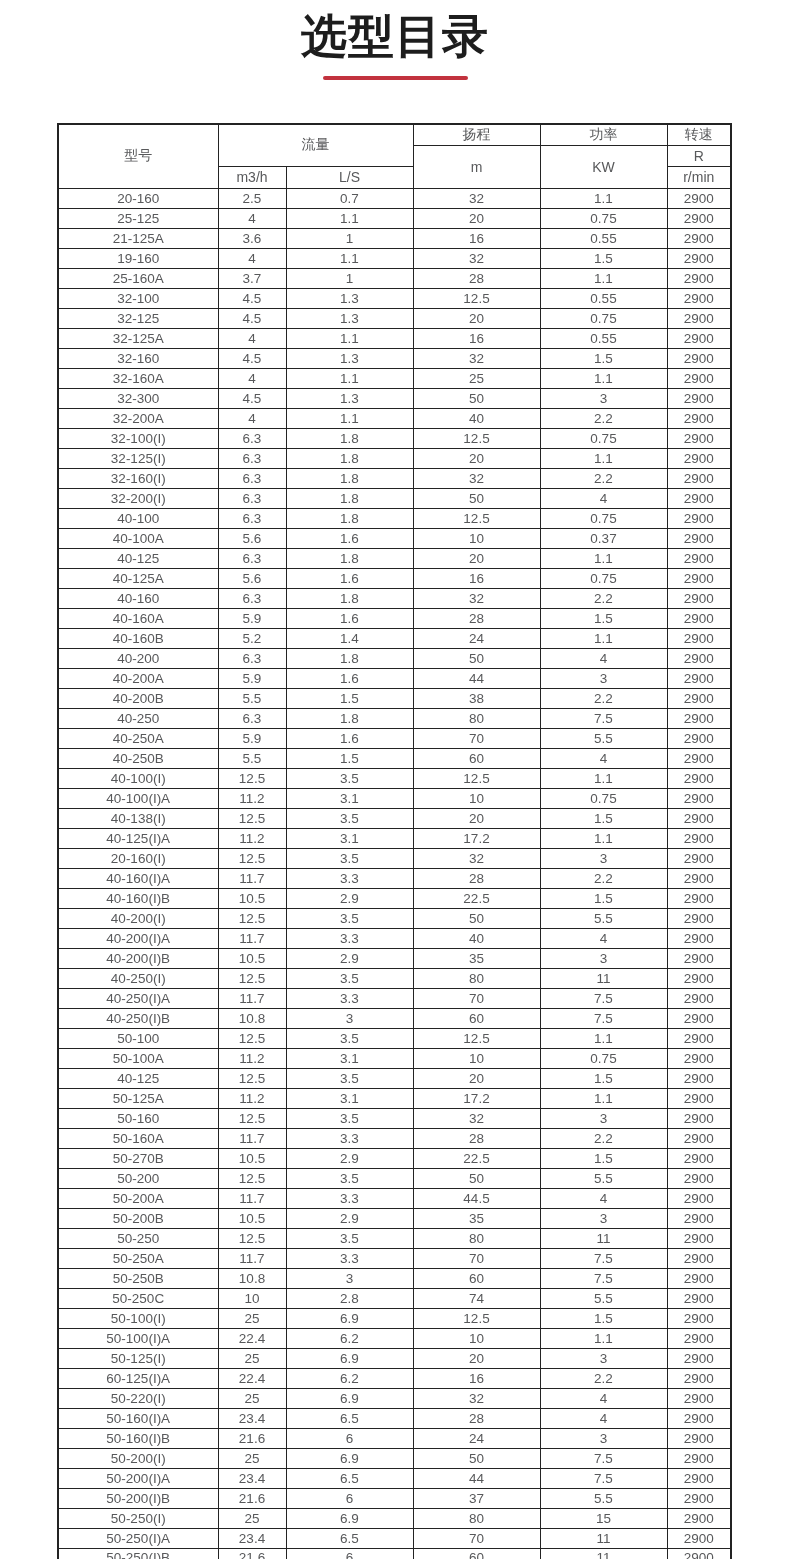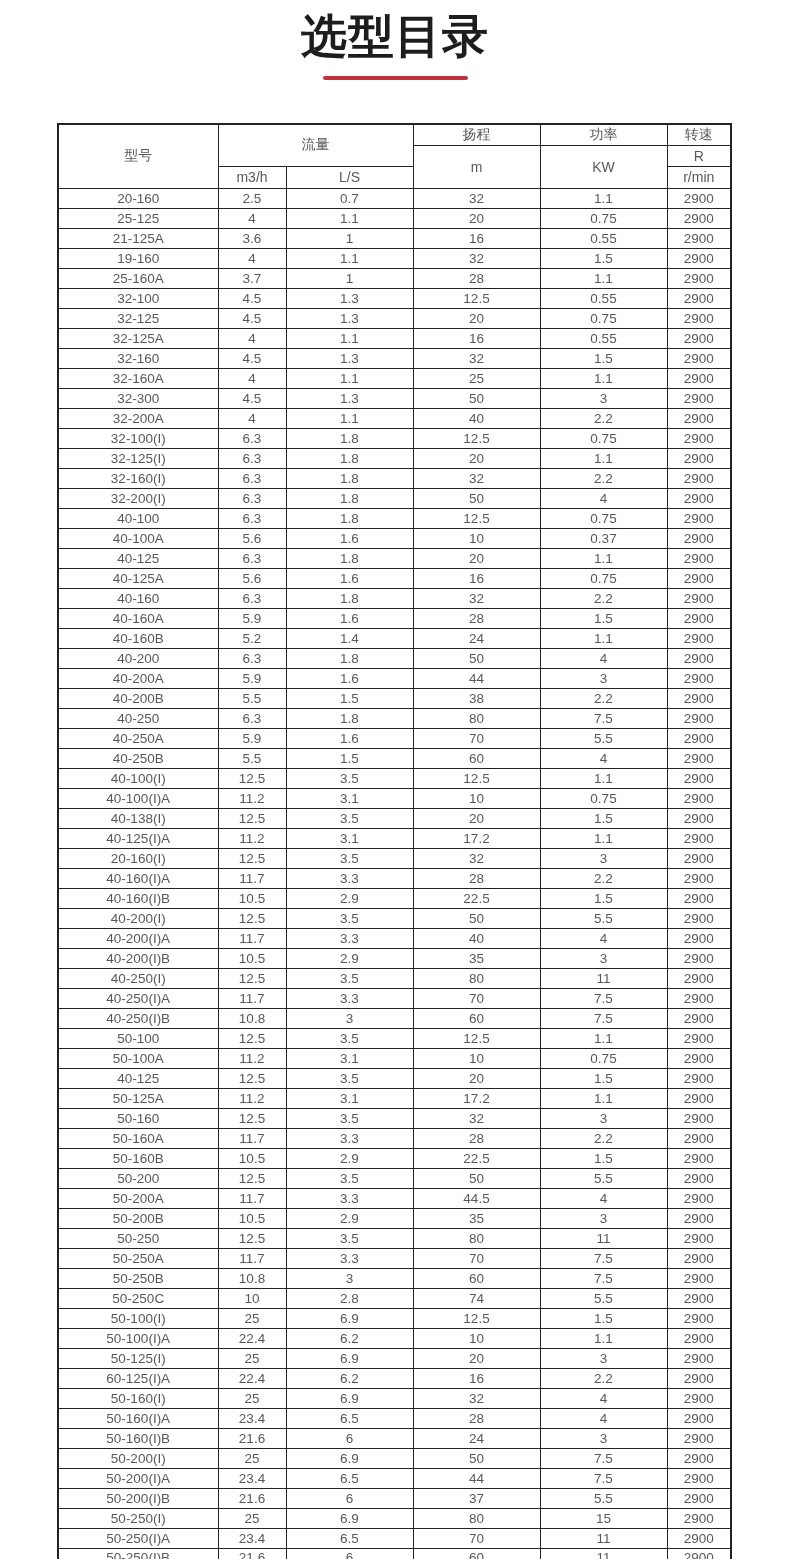--- a/index.html
+++ b/index.html
@@ -475,21 +475,21 @@
   </tr>
         <tr>
     <td>50-160A</td>
     <td>11.7</td>
     <td>3.3</td>
     <td>28</td>
     <td>2.2</td>
     <td>2900</td>
   </tr>
         <tr>
-    <td>50-160B</td>
+    <td>50-270B</td>
     <td>10.5</td>
     <td>2.9</td>
     <td>22.5</td>
     <td>1.5</td>
     <td>2900</td>
   </tr>
         <tr>
     <td>50-200</td>
     <td>12.5</td>
     <td>3.5</td>
@@ -571,21 +571,21 @@
   </tr>
         <tr>
     <td>60-125(I)A</td>
     <td>22.4</td>
     <td>6.2</td>
     <td>16</td>
     <td>2.2</td>
     <td>2900</td>
   </tr>
         <tr>
-    <td>50-160(I)</td>
+    <td>50-220(I)</td>
     <td>25</td>
     <td>6.9</td>
     <td>32</td>
     <td>4</td>
     <td>2900</td>
   </tr>
         <tr>
     <td>50-160(I)A</td>
     <td>23.4</td>
     <td>6.5</td>

